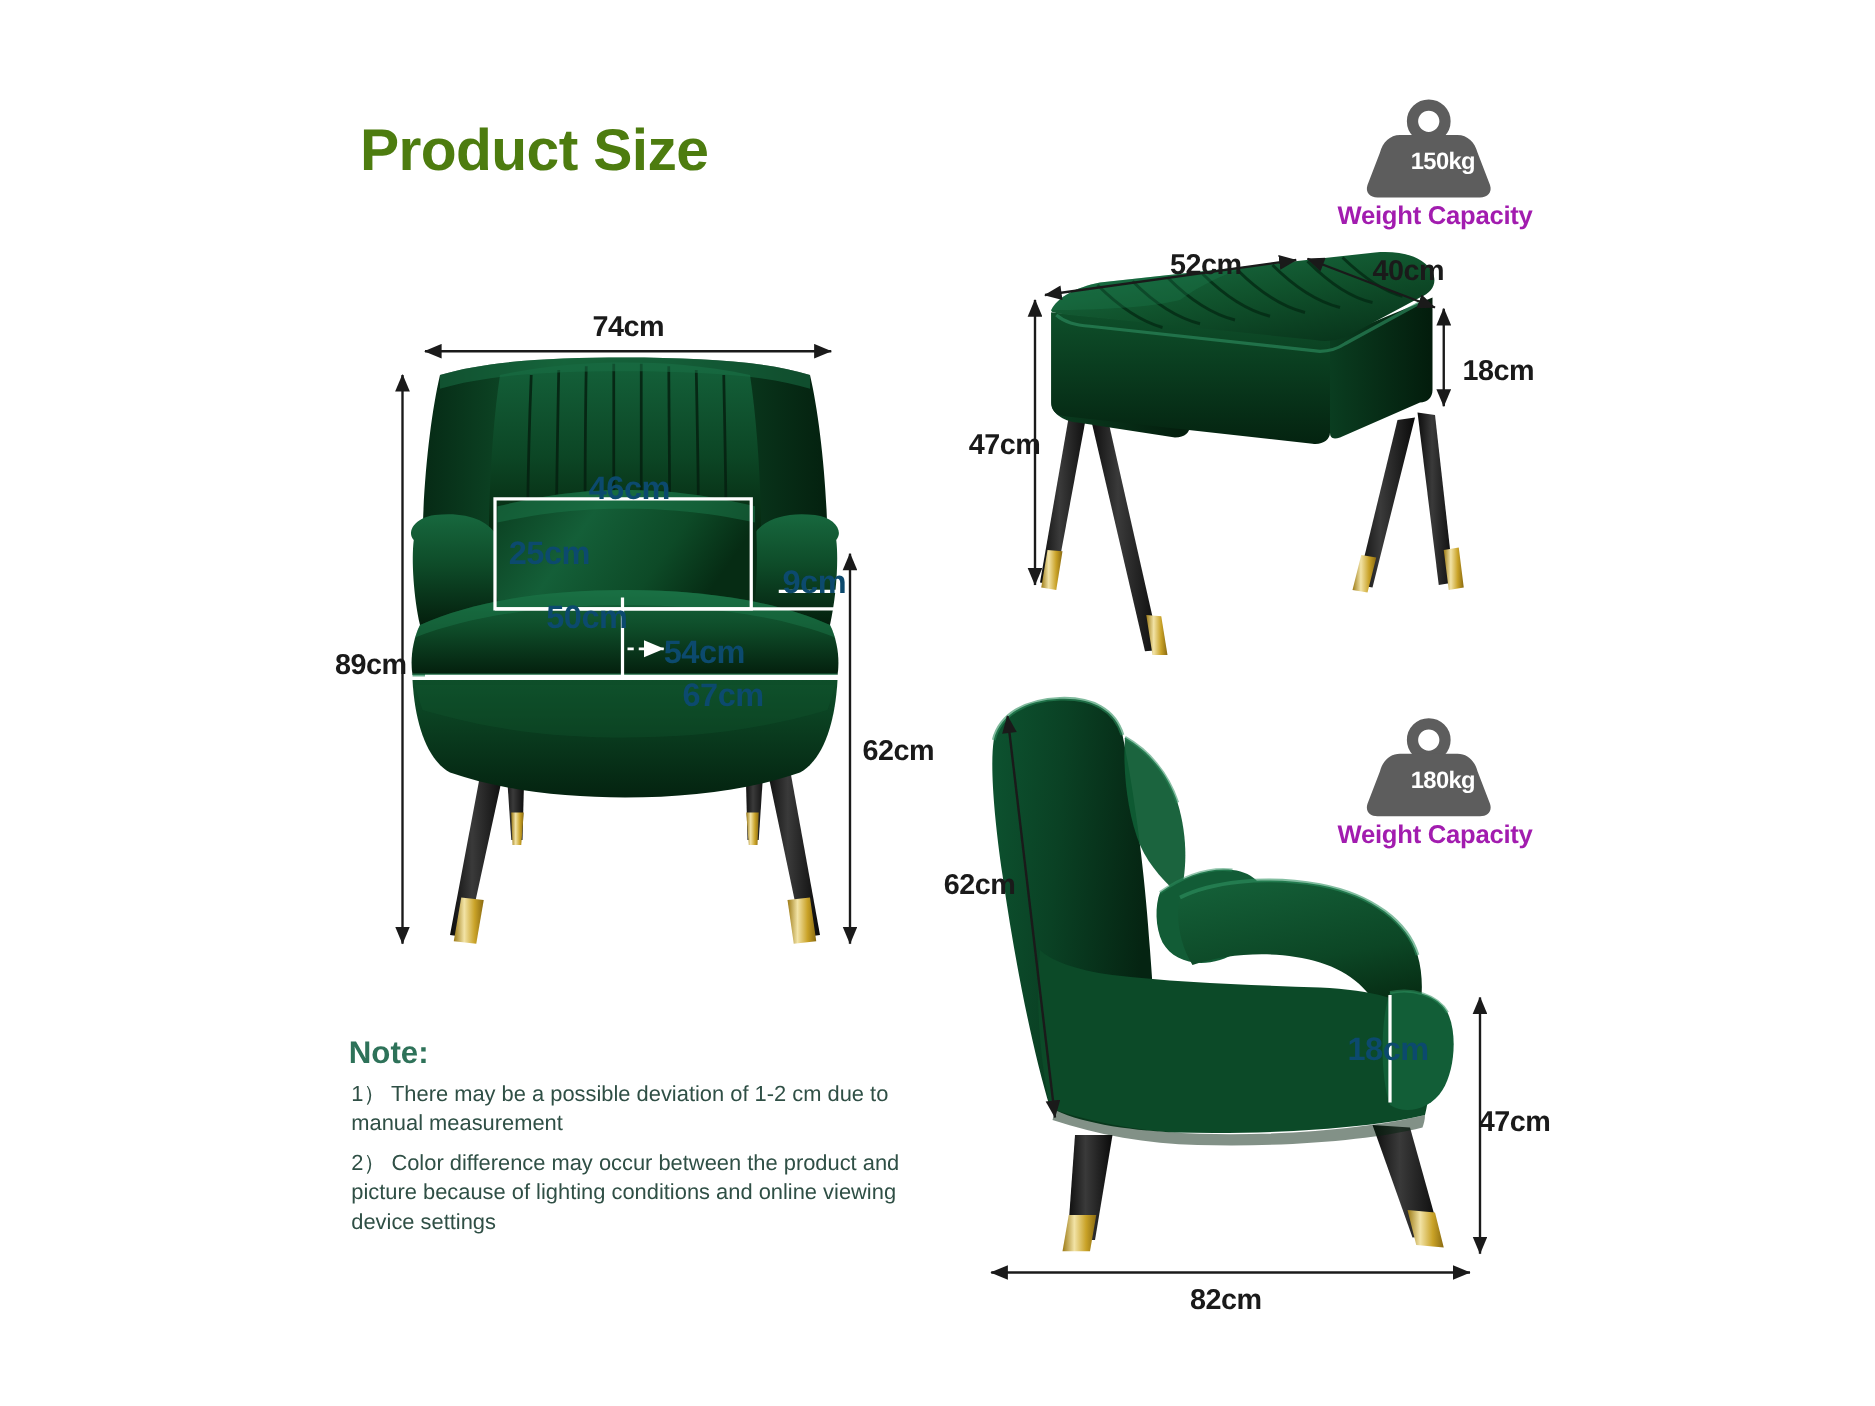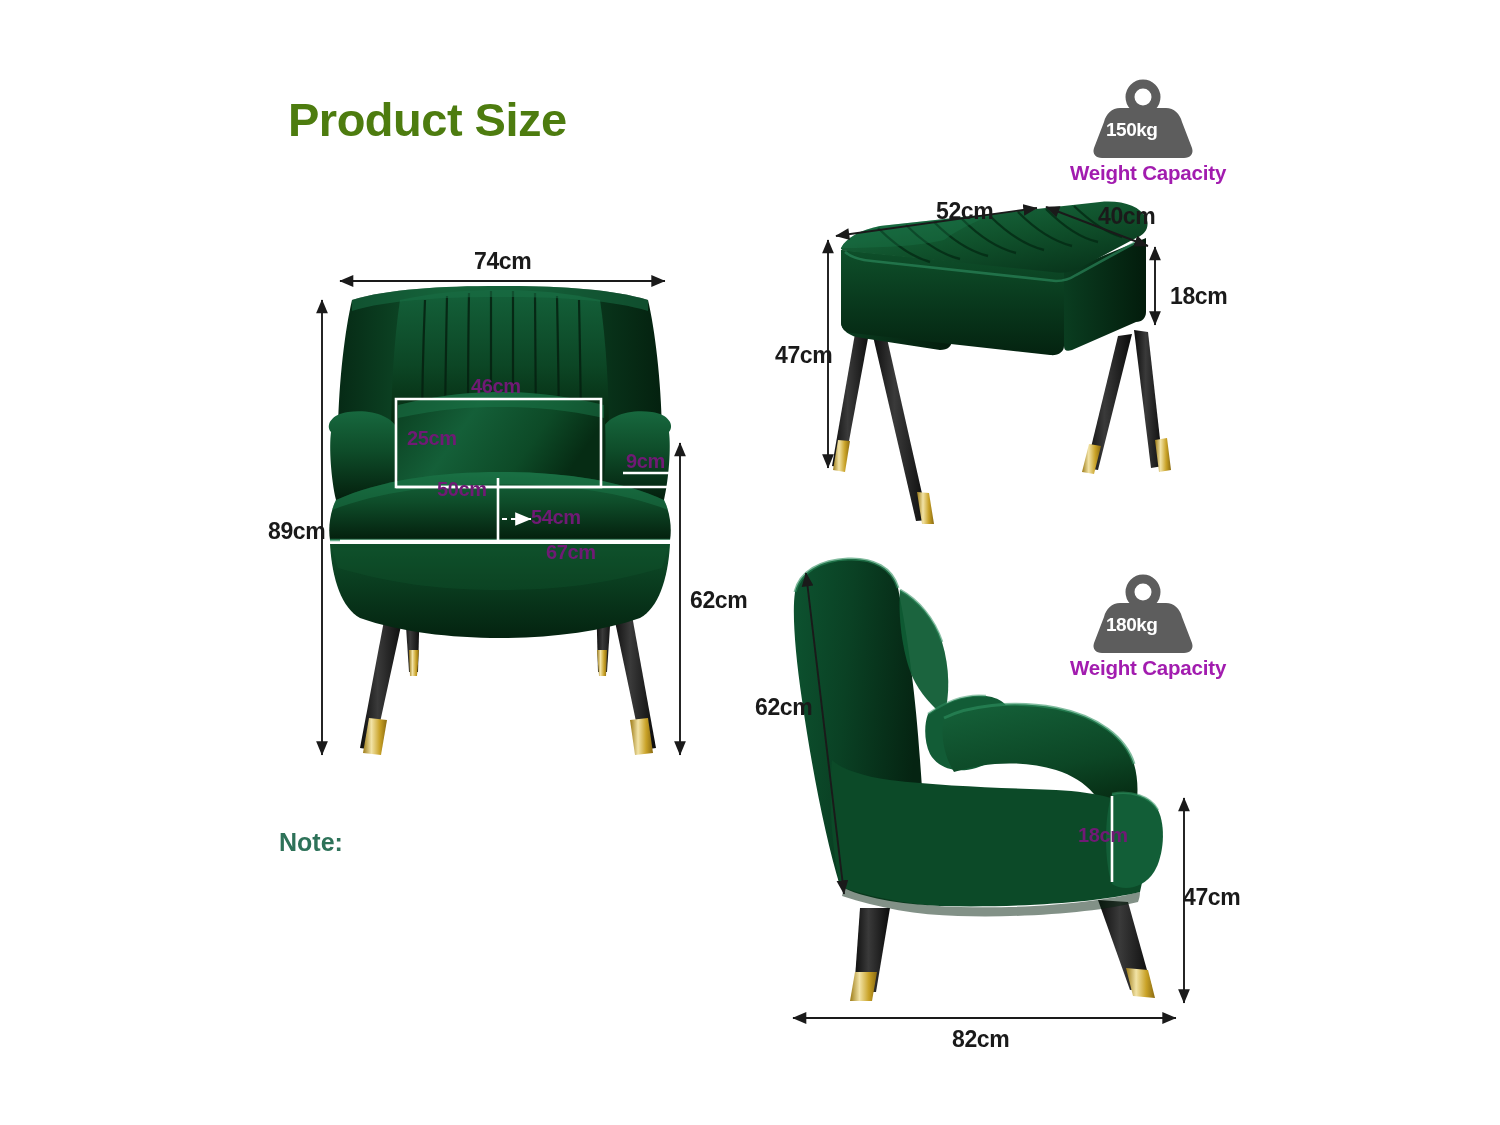--- a/index.html
+++ b/index.html
@@ -20,21 +20,21 @@
     font-size:47px; font-weight:bold; letter-spacing:-0.5px;
     color:#4d7c0f; white-space:nowrap;
   }
   .subtitle {
     position:absolute; left:290px; top:163px;
     font-size:30px; font-weight:bold; letter-spacing:-0.2px;
     color:#2e7259; white-space:nowrap;
   }
 
   
-  .badge { position:absolute; text-align:left; }
+  .badge { position:absolute; text-align:right; }
   .badge .wicon { position:relative; width:74px; height:64px; margin:0 auto; }
   .badge .wlabel {
     margin-top:9px; font-size:20.5px; font-weight:bold;
     color:#a21caf; white-space:nowrap; letter-spacing:-0.2px;
   }
   .badge .kg {
     position:absolute; left:0; right:0; top:31px;
     font-size:19px; font-weight:bold; color:#ffffff;
     letter-spacing:-0.5px;
   }
@@ -54,22 +54,22 @@
   #note2 { top:919px; }
   #note3 { top:994px; width:500px; }
 
   
   .dim {
     position:absolute; font-size:23px; font-weight:bold;
     color:#1a1a1a; white-space:nowrap; letter-spacing:-0.4px;
   }
   
   .dimw {
-    position:absolute; font-size:20px; font-weight:bold;
-    color:#701a75; white-space:nowrap; letter-spacing:-0.4px;
+    position:absolute; font-size:26px; font-weight:bold;
+    color:#0c4a6e; white-space:nowrap; letter-spacing:-0.4px;
   }
   .svglayer { position:absolute; left:0; top:0; width:1500px; height:1125px; pointer-events:none; }
 </style>
 </head>
 <body>
 
 <div id="stage">
 
   <div class="title">Product Size</div>
 
@@ -367,14 +367,22 @@
   <div class="dim" style="left:1098px; top:203px;">40cm</div>
   <div class="dim" style="left:1170px; top:283px;">18cm</div>
   <div class="dim" style="left:775px;  top:342px;">47cm</div>
 
   <div class="dim" style="left:755px;  top:694px;">62cm</div>
   <div class="dimw" style="left:1078px; top:824px;">18cm</div>
   <div class="dim" style="left:1183px; top:884px;">47cm</div>
   <div class="dim" style="left:952px;  top:1026px;">82cm</div>
 
   <div class="note-head">Note:</div>
+  <div class="note-item" id="note1">
+    <span>1）</span>
+    <span>There may be a possible deviation of 1-2 cm due to manual measurement</span>
+  </div>
+  <div class="note-item" id="note2">
+    <span>2）</span>
+    <span>Color difference may occur between the product and picture because of lighting conditions and online viewing device settings</span>
+  </div>
 
 </div>
 
 </body></html>

